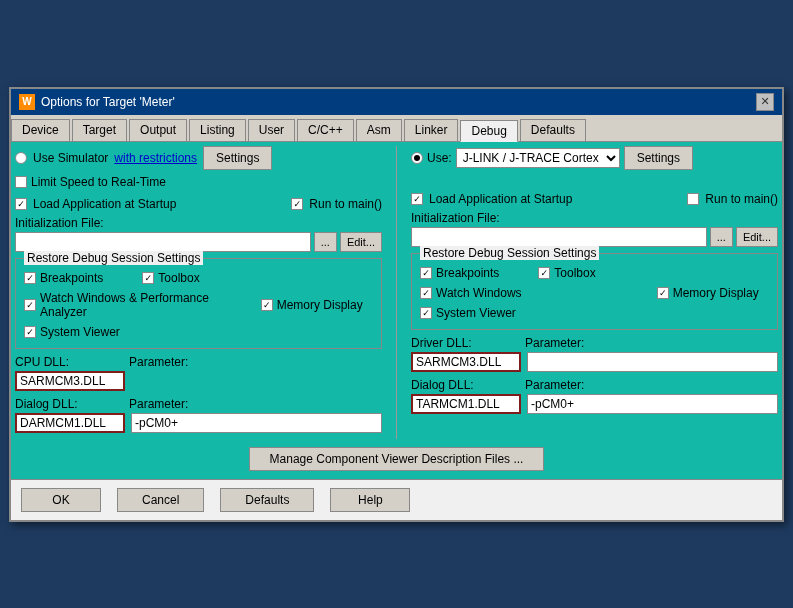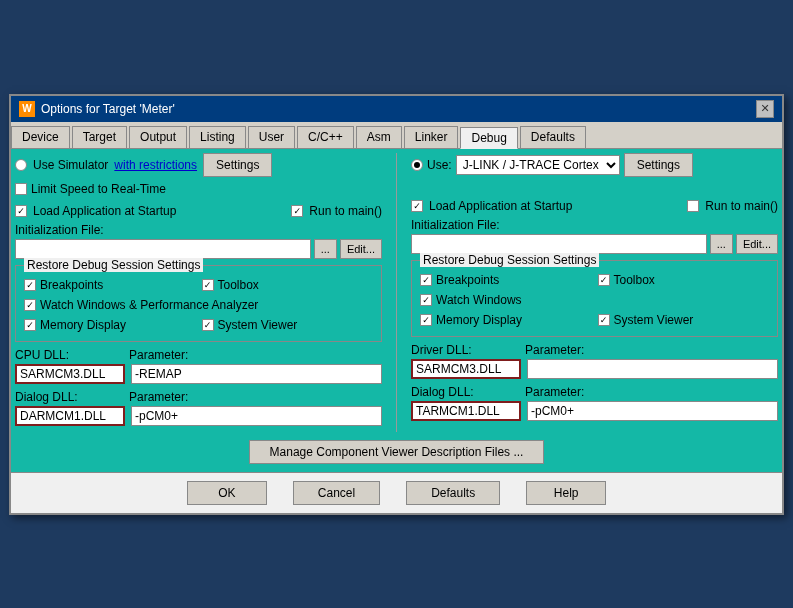--- a/index.html
+++ b/index.html
@@ -171,22 +171,21 @@
     }
     .label {
       font-size: 12px;
       color: #000;
     }
     .dll-section {
       margin-bottom: 6px;
     }
     .bottom-buttons {
       display: flex;
-      justify-content: center;
-      gap: 26px;
+      gap: 16px;
       padding: 8px 10px;
       border-top: 1px solid #888;
     }
     .bottom-btn {
       background: #d4d0c8;
       border: 1px solid #888;
       padding: 4px 24px;
       cursor: pointer;
       font-size: 12px;
       min-width: 80px;
@@ -229,21 +228,21 @@
       background: #d4d0c8;
       border: 1px solid #888;
       padding: 4px 20px;
       cursor: pointer;
       font-size: 12px;
       margin: 4px auto;
       display: block;
     }
     .checkboxes-grid {
       display: grid;
-      grid-template-columns: 1fr 1fr;
+      grid-template-columns: 1fr 1fr 1fr;
       gap: 3px 6px;
     }
     .dll-label-row {
       display: flex;
       gap: 80px;
       margin-bottom: 2px;
     }
     .dll-inputs-row {
       display: flex;
       gap: 6px;
@@ -357,21 +356,20 @@
           </div>
         </div>
 
         <div class="dll-section">
           <div class="dll-label-row" style="display:flex; gap:4px; margin-bottom:2px">
             <span class="label" style="width:110px">CPU DLL:</span>
             <span class="label">Parameter:</span>
           </div>
           <div class="dll-inputs-row">
             <input class="dll-input-wide" type="text" value="SARMCM3.DLL" style="">
-            <input class="dll-input-narrow" type="text" value="-REMAP" style="">
           </div>
           <div style="display:flex; gap:4px; margin-bottom:2px">
             <span class="label" style="width:110px">Dialog DLL:</span>
             <span class="label">Parameter:</span>
           </div>
           <div class="dll-inputs-row">
             <input class="dll-input-wide" type="text" value="DARMCM1.DLL" style="">
             <input class="dll-input-narrow" type="text" value="-pCM0+" style="">
           </div>
         </div>

